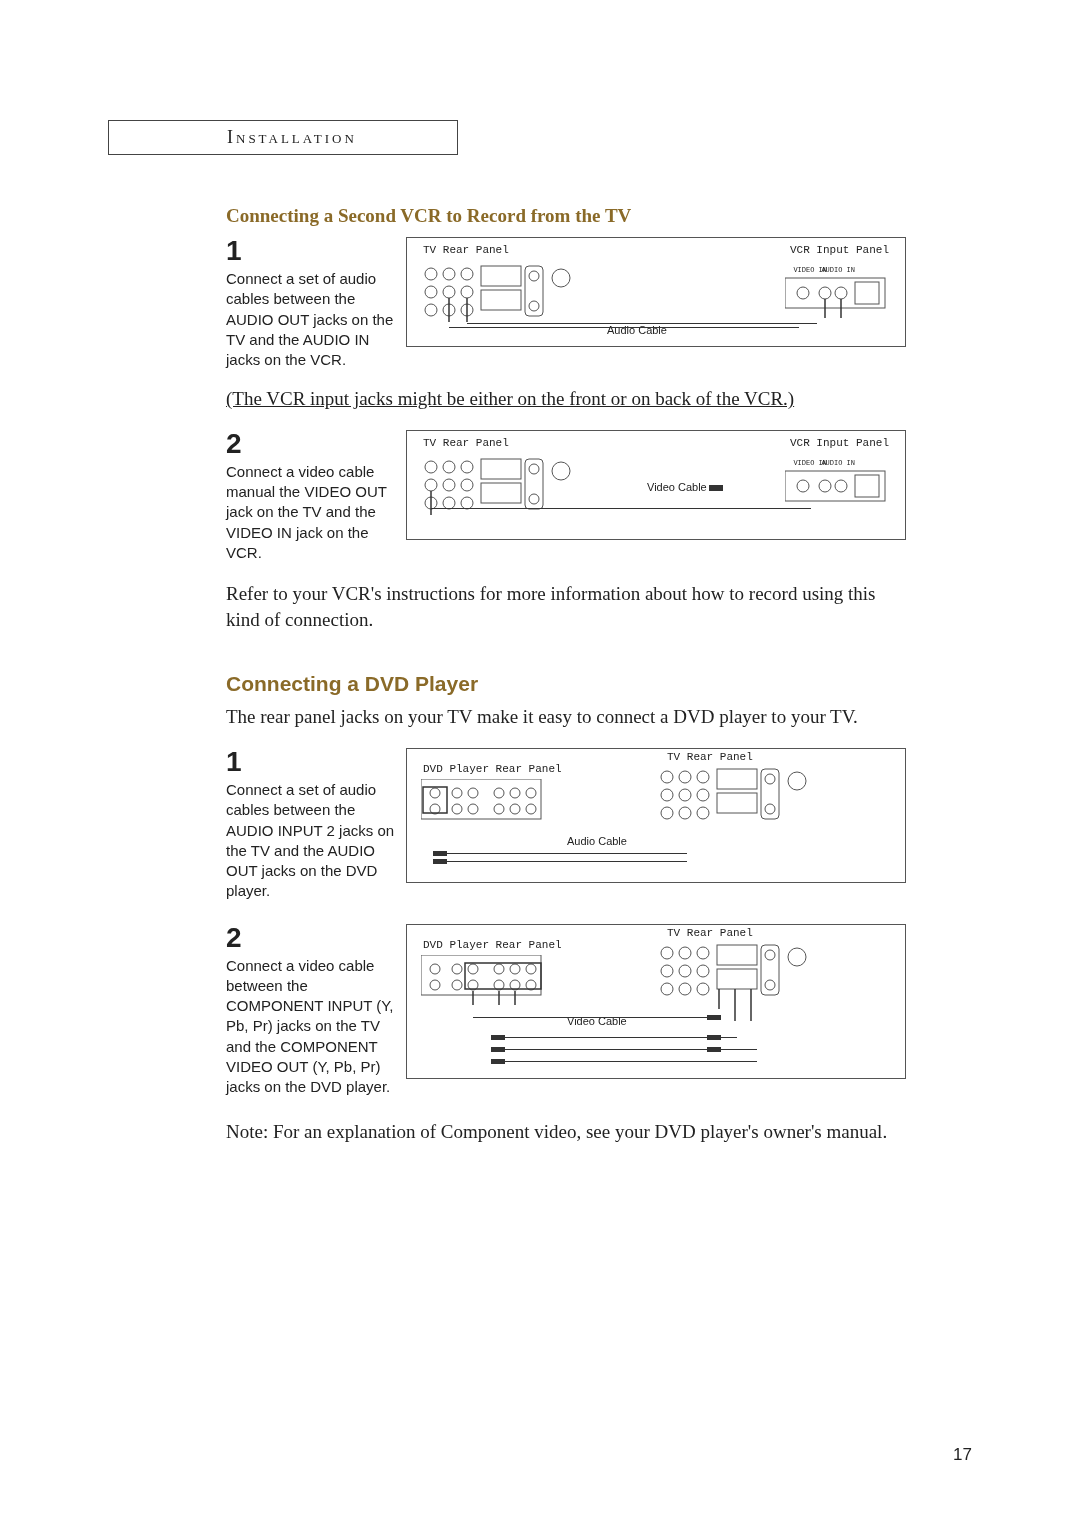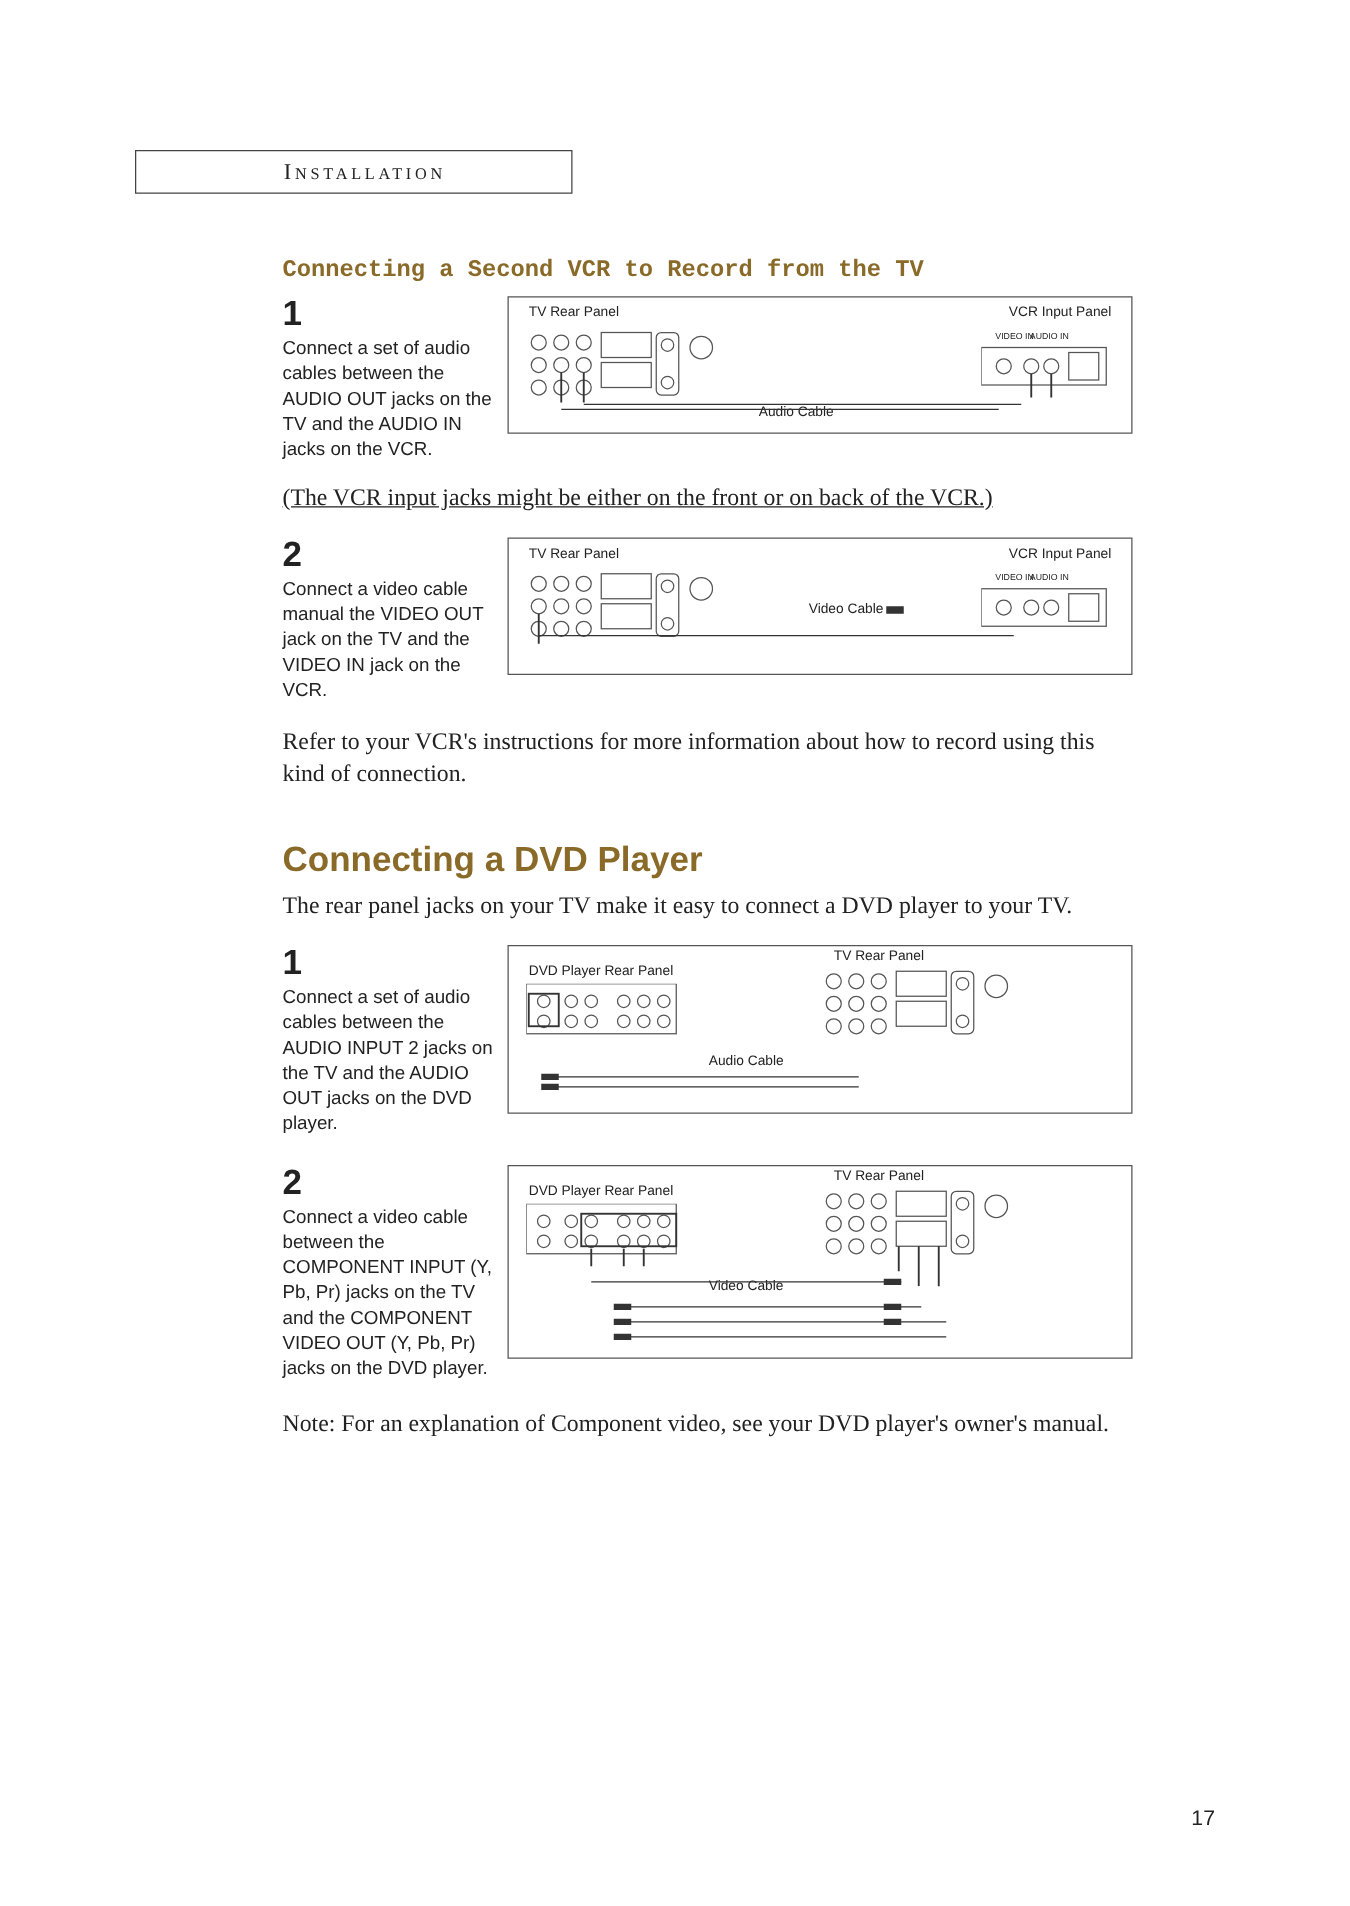--- a/index.html
+++ b/index.html
@@ -28,37 +28,37 @@
     font-size: 18px;
     letter-spacing: 3px;
     font-variant: small-caps;
     box-sizing: border-box;
   }
   .content-col {
     margin-left: 118px;
     width: 680px;
   }
   .subheading {
-    font-family: Liberation Mono, monospace;
+    font-family: Liberation Serif, serif;
     font-weight: bold;
     color: #8a6a28;
     font-size: 19px;
     margin-bottom: 10px;
   }
   .body-para {
     font-family: Georgia, 'Times New Roman', serif;
     font-size: 19px;
     line-height: 1.35;
     margin-bottom: 18px;
   }
   .heading2 {
     font-family: Arial, Helvetica, sans-serif;
     font-weight: bold;
     color: #8a6a28;
-    font-size: 28px;
+    font-size: 21px;
     margin-top: 40px;
     margin-bottom: 8px;
   }
   .step-row {
     display: flex;
     align-items: flex-start;
     margin-bottom: 8px;
   }
   .step-left {
     width: 170px;
@@ -82,21 +82,21 @@
     border: 1.2px solid #555;
     height: 110px;
     position: relative;
     box-sizing: border-box;
     background: #fff;
   }
   .diagram-box-taller {
     height: 135px;
   }
   .panel-label {
-    font-family: Liberation Sans, sans-serif;
+    font-family: Liberation Mono, monospace;
     font-size: 11px;
     position: absolute;
   }
   .cable-label {
     font-family: Arial, Helvetica, sans-serif;
     font-size: 11px;
     position: absolute;
   }
   .sep-gap { height: 14px; }
   .pagenum {

